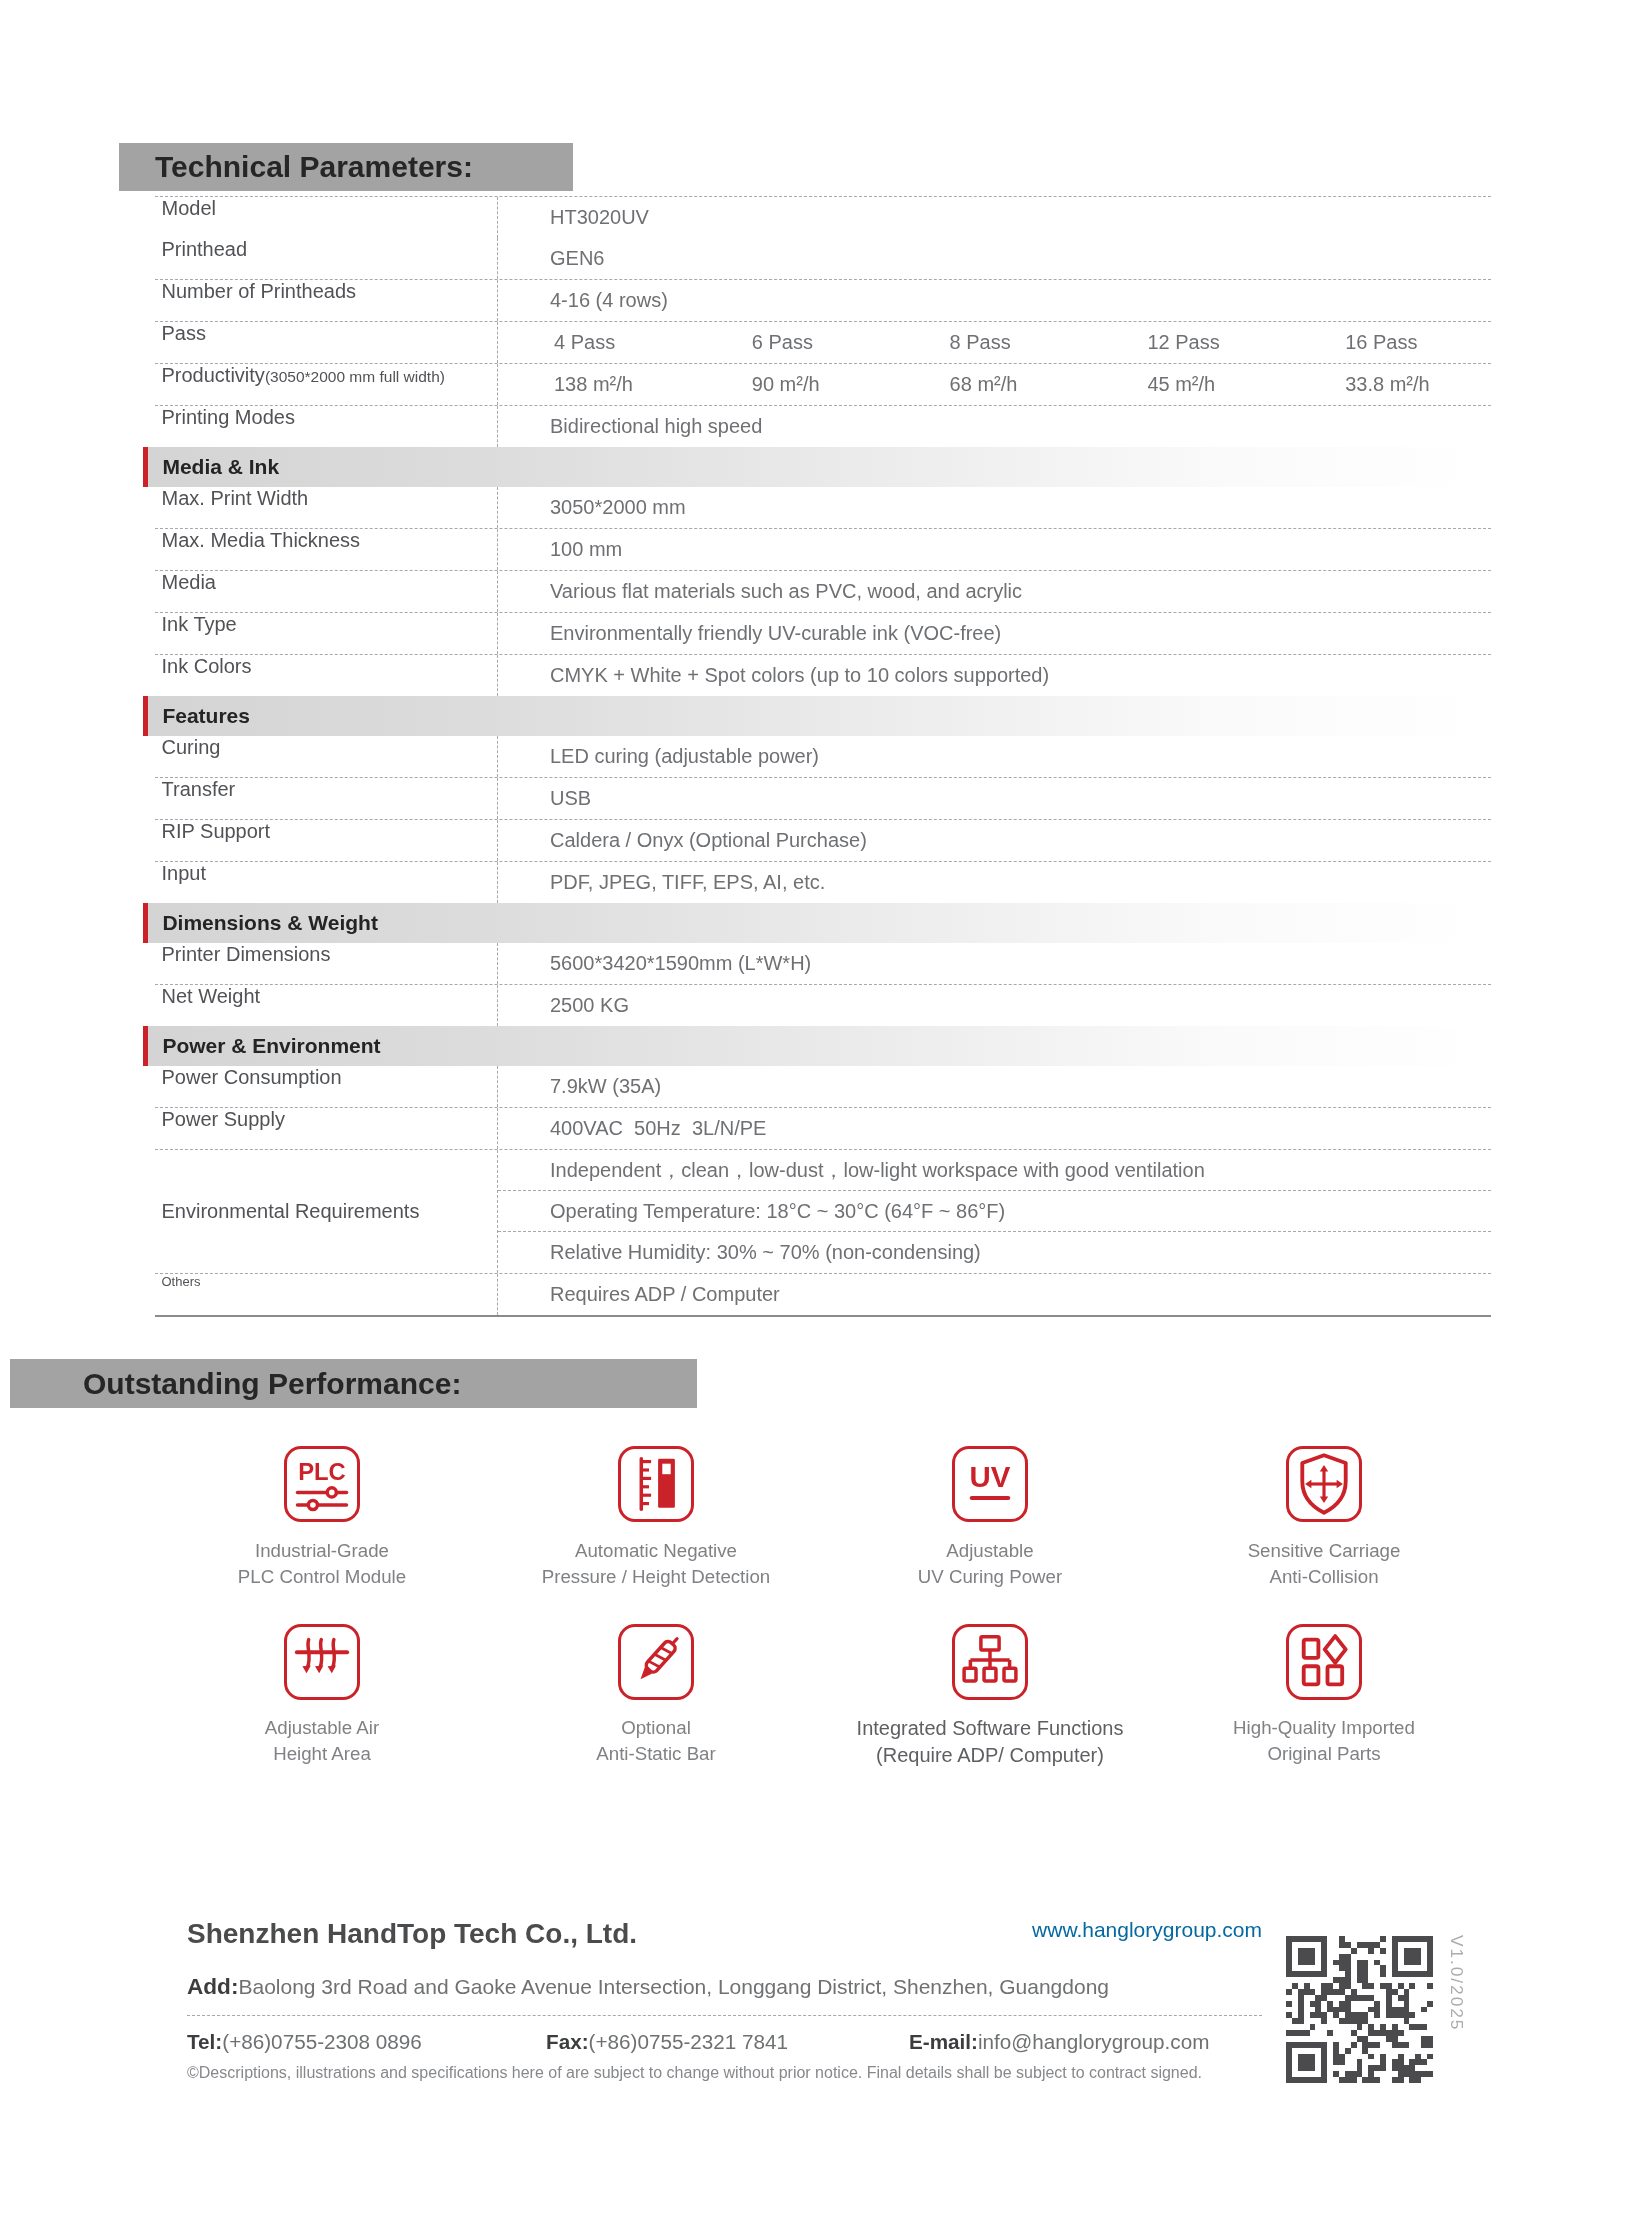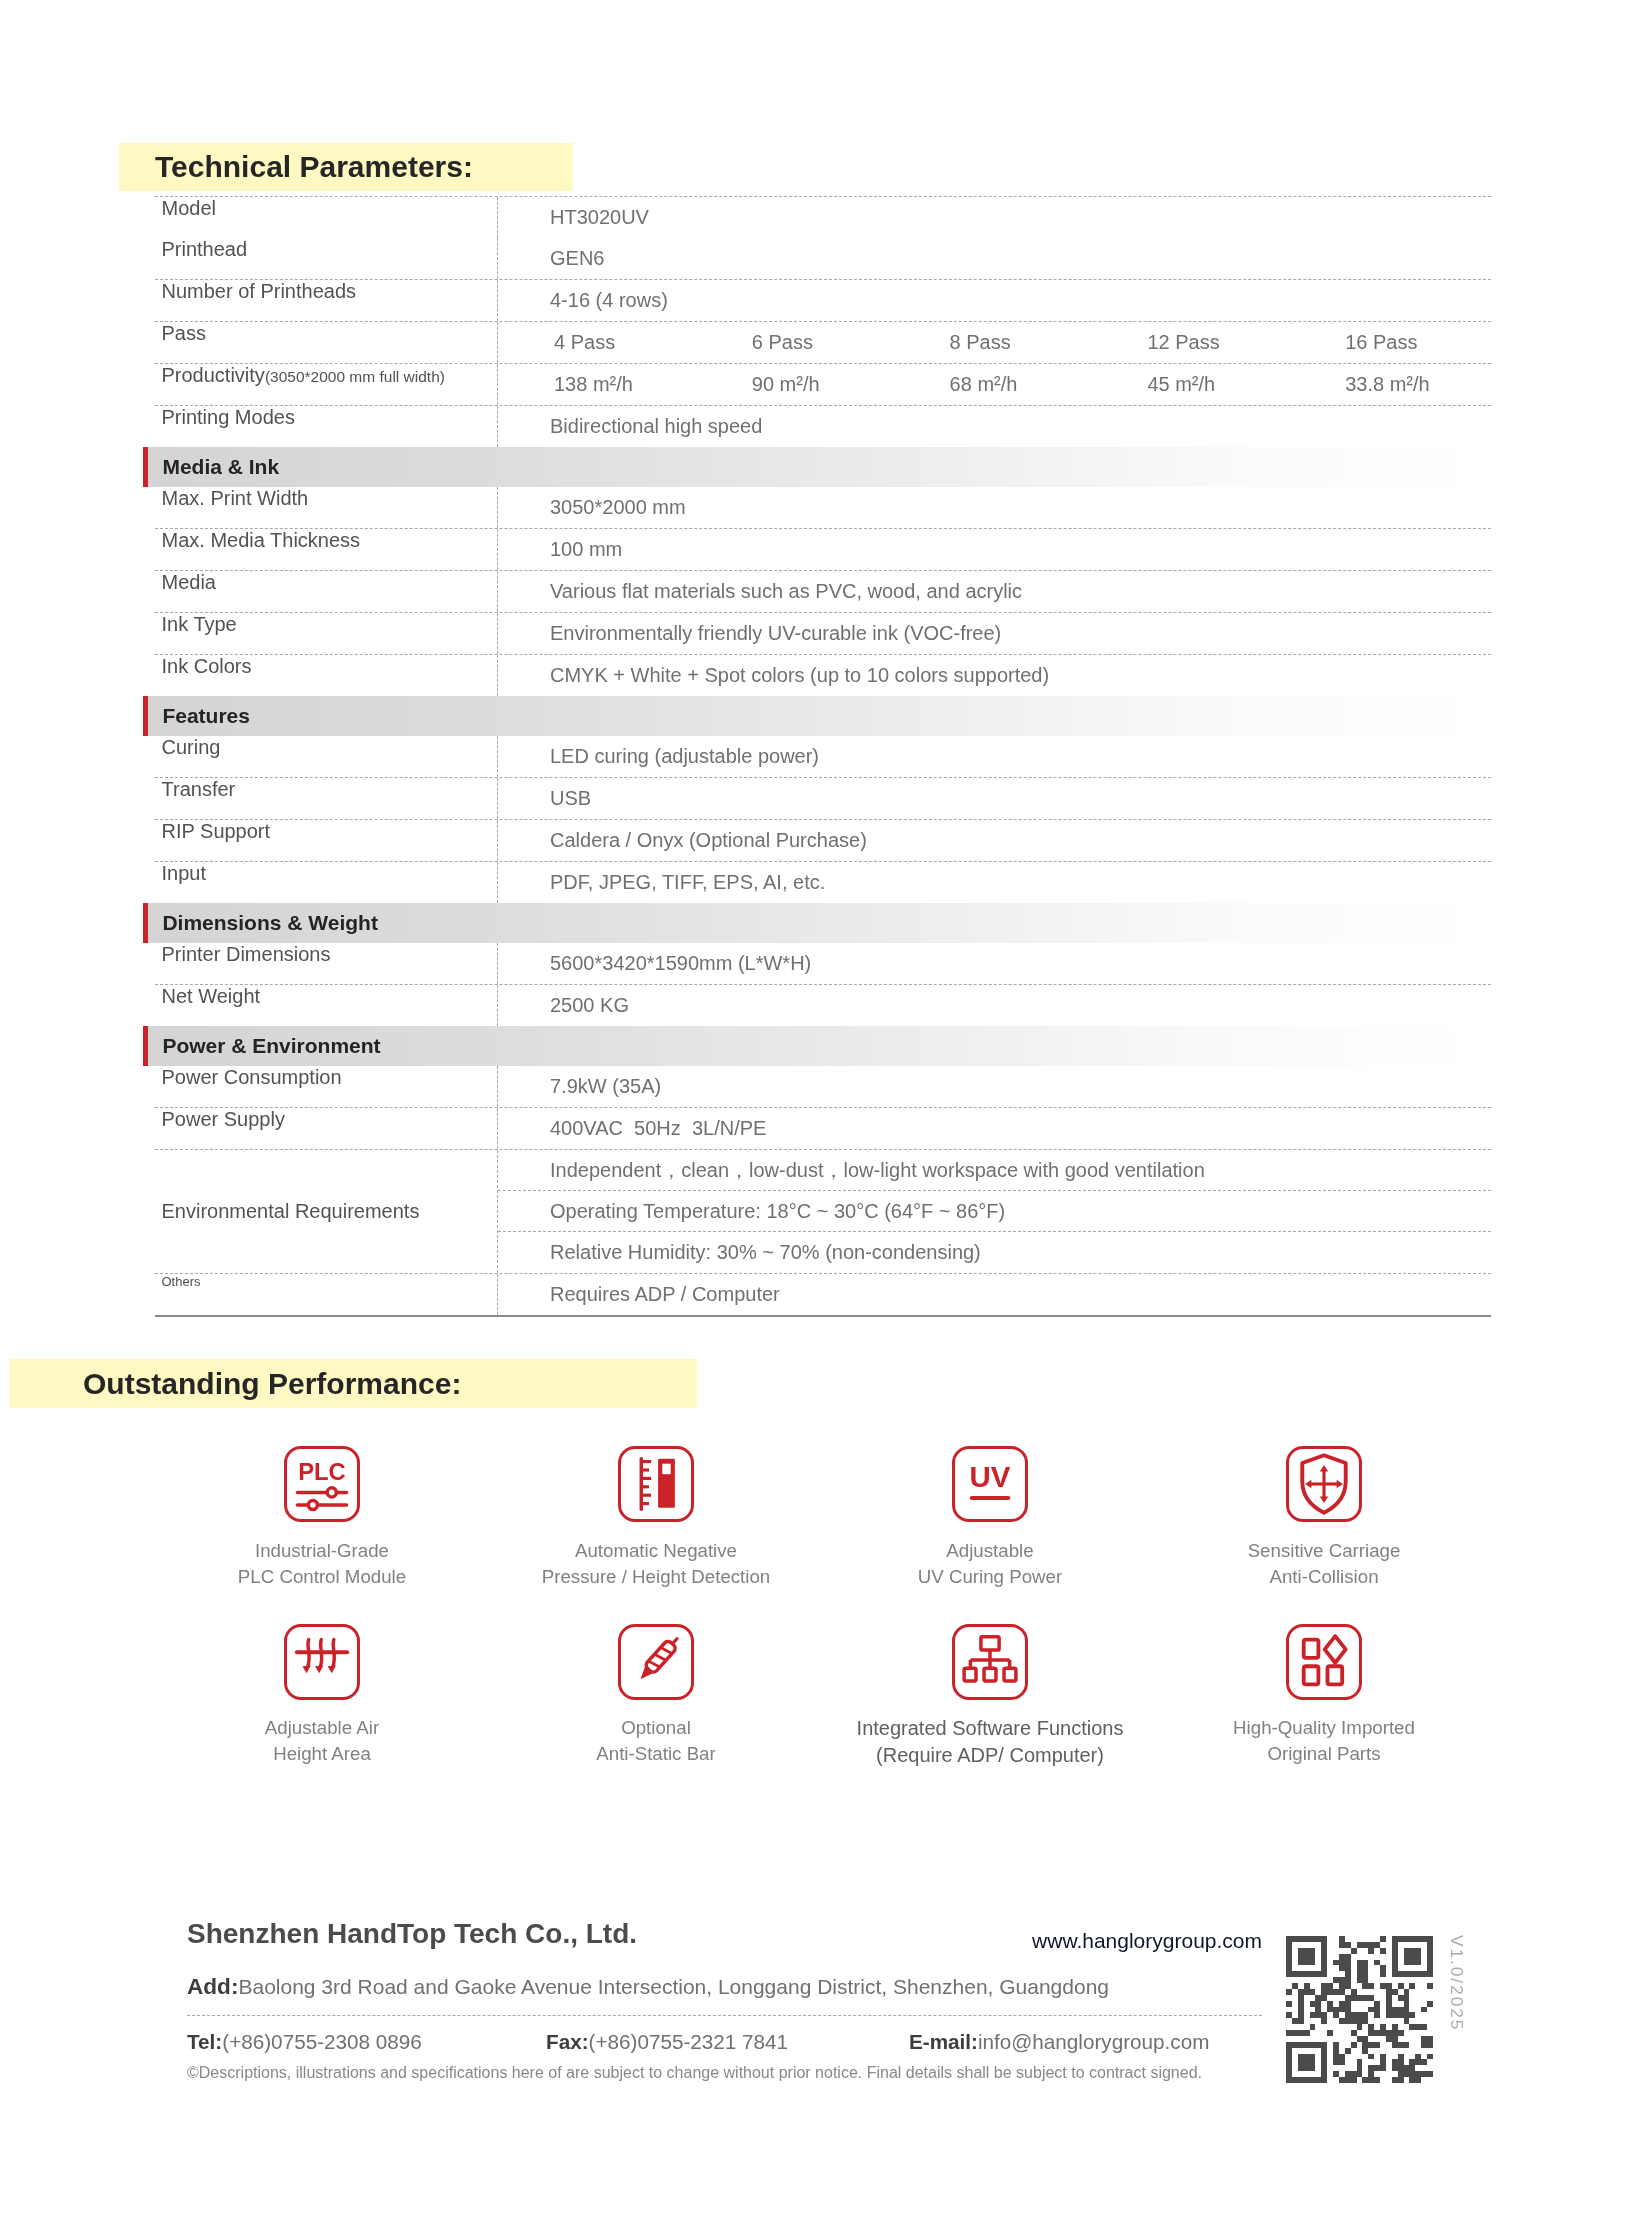--- a/index.html
+++ b/index.html
@@ -1,21 +1,21 @@
 <!DOCTYPE html>
 <html style="font-size:10.3px"><head>
 <meta charset="utf-8">
 <title>HT3020UV Spec Sheet</title>
 <style>
   html,body{margin:0;padding:0;background:#ffffff;}
   #page{position:relative;width:1646px;height:2216px;background:#ffffff;overflow:hidden;
         font-family:"Liberation Sans",sans-serif;}
 
   
-  .titlebar{position:absolute;background:#fef9c3;display:flex;align-items:center;
+  .titlebar{position:absolute;background:#a3a3a3;display:flex;align-items:center;
             font-size:30px;font-weight:bold;color:#262626;}
   #tech-titlebar{left:119px;top:143px;width:418px;height:48px;padding-left:36px;}
   #perf-titlebar{left:10px;top:1359px;width:614px;height:49px;padding-left:73px;}
 
   
   #spec-table{position:absolute;left:155px;top:196px;width:1336px;
               border-top:1.3px dashed #a6a8ab;border-bottom:2.6px solid #8a8b8e;}
   .row{display:flex;height:41px;align-items:flex-start;border-bottom:1.3px dashed #a6a8ab;}
   .row.nb{border-bottom:none;}
   .cell.label{width:342px;padding-left:6.5px;box-sizing:border-box;color:#505256;font-size:20px;}
@@ -47,21 +47,21 @@
             display:flex;align-items:center;justify-content:center;box-sizing:border-box;}
   .caption{margin-top:15.5px;text-align:center;font-size:18.7px;line-height:26px;color:#7f8184;}
   .caption.big{font-size:20px;line-height:27px;color:#5d5f62;}
   .fsvg{display:block;}
   .svgtxt{font-family:"Liberation Sans",sans-serif;font-weight:bold;fill:#cb2229;text-anchor:middle;}
 
   
   #footer{position:absolute;left:187px;top:1918px;width:1075px;}
   .f-line1{position:relative;height:40px;}
   .company{font-size:28px;font-weight:bold;color:#4a4b4d;}
-  .website{position:absolute;right:0;bottom:5px;font-size:21px;color:#0f172a;}
+  .website{position:absolute;right:0;bottom:16px;font-size:21px;color:#0369a1;}
   .f-line2{margin-top:15.5px;font-size:21px;color:#6e7072;}
   .f-line2 .blabel{font-size:22.6px;font-weight:bold;color:#3c3d3f;}
   .f-dash{margin-top:15.5px;border-top:1.3px dashed #a6a8ab;height:0;}
   .f-line3{margin-top:14px;display:flex;font-size:20.7px;color:#6e7072;}
   .f-line3 .blabel{font-weight:bold;color:#3c3d3f;}
   .f-tel{width:359px;}
   .f-fax{width:363px;}
   .f-line4{margin-top:10.3px;font-size:16px;color:#86888b;}
 
   #qr-code{position:absolute;left:1286px;top:1936px;width:147px;height:147px;

